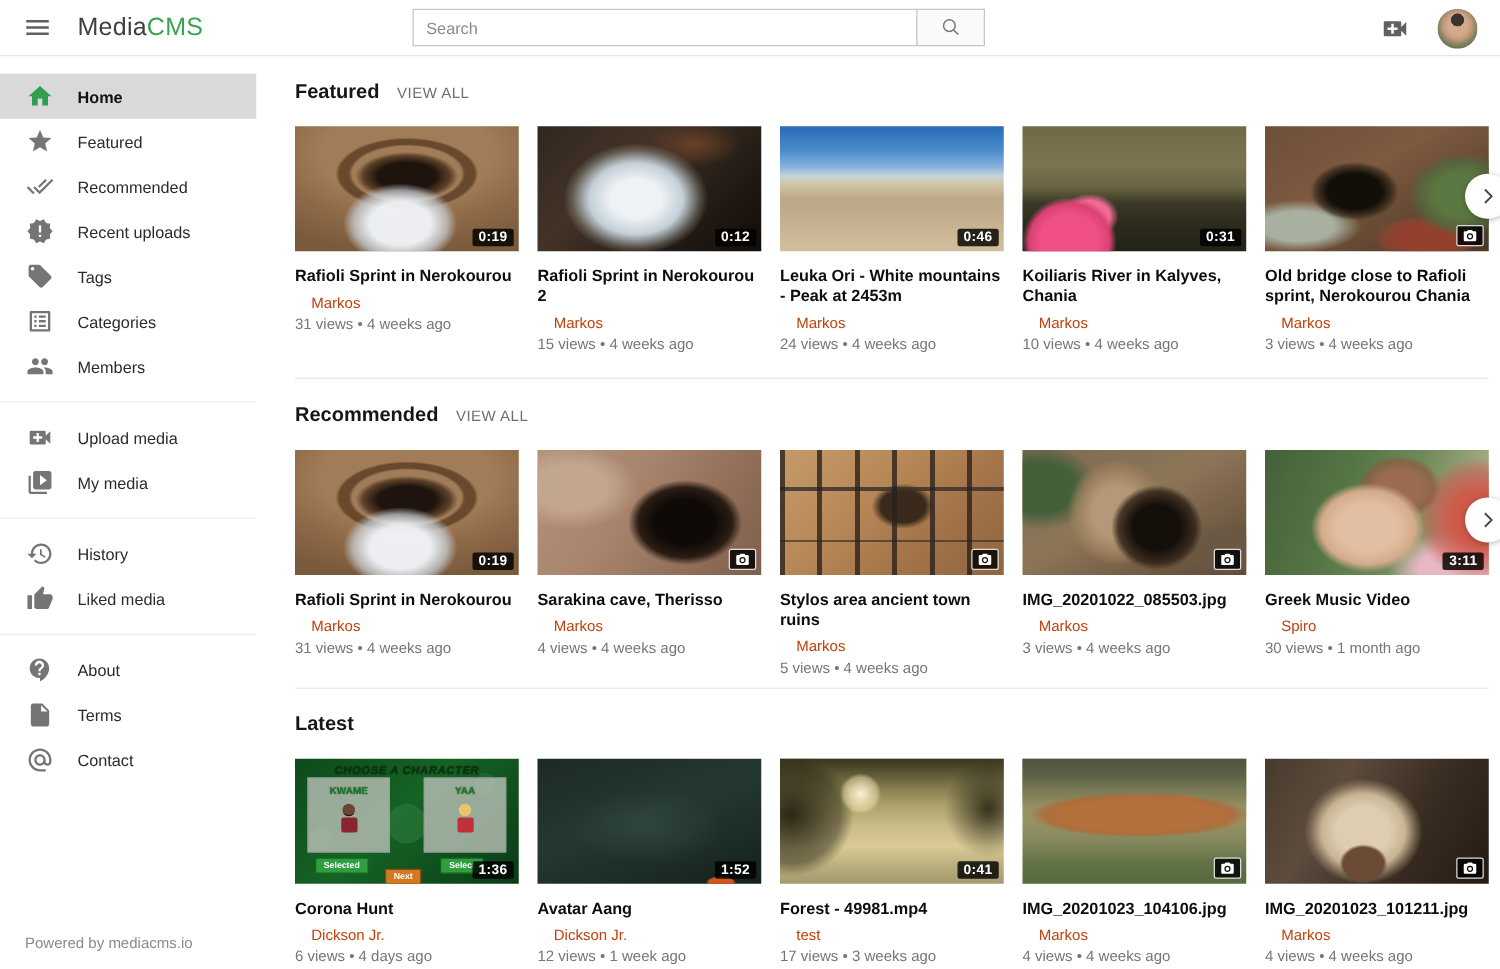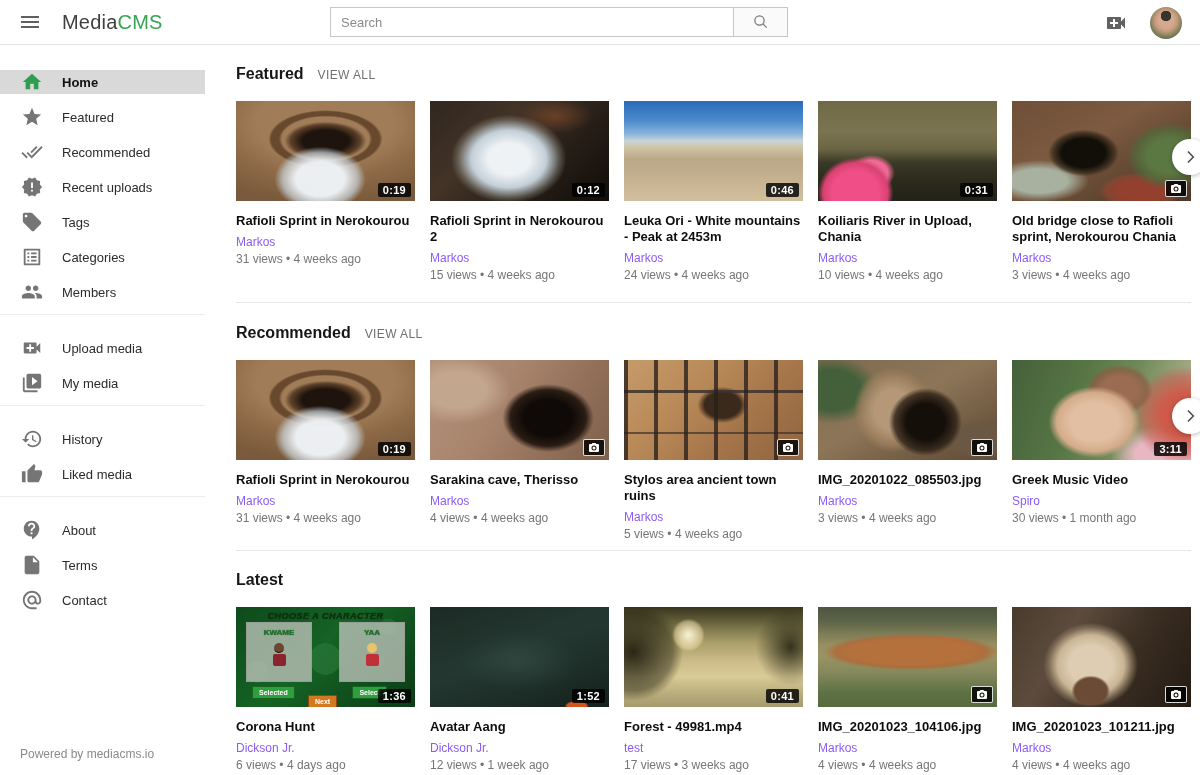--- a/index.html
+++ b/index.html
@@ -19,21 +19,21 @@
   .hdr-right { position:absolute; right:0; top:0; height:45px; display:flex; align-items:center; }
   .upload-btn { background:none; border:none; cursor:pointer; margin-right:22px; display:flex; }
   .avatar { width:32px; height:32px; border-radius:50%; margin-right:18px; cursor:pointer;
     background: radial-gradient(circle at 50% 28%, #3a3430 0 18%, transparent 19%),
       radial-gradient(circle at 50% 42%, #d4a98c 0 30%, #c59a7e 45%, #87845f 62%, #5a6a48 80%, #49583a 100%); }
   
   .shell { display:flex; height:730px; }
   .sidebar { width:205px; flex:none; background:#fff; padding-top:4px; display:flex; flex-direction:column; height:730px; }
   .sgroup { padding:10px 0; }
   .sdiv { border:none; border-top:1px solid #ececec; }
-  .sitem { display:flex; align-items:center; height:24px; padding-left:20px; cursor:pointer;margin-top:11px; }
+  .sitem { display:flex; align-items:center; height:36px; padding-left:20px; cursor:pointer; }
   .sitem .sicon { width:24px; height:24px; flex:none; display:flex; align-items:center; justify-content:center; }
   .sitem .slabel { margin-left:18px; font-size:13px; color:#2b2b2b; }
   .sitem.active { background:#d9d9d9; }
   .sitem.active .slabel { font-weight:700; color:#111; }
   .sicon svg { fill:#757575; }
   .sitem.active .sicon svg { fill:#2f9e4e; }
   .powered { margin-top:auto; padding:0 0 14px 20px; font-size:12px; color:#8a8a8a; }
   
   .main { flex:1; padding:20px 30px 0 31px; }
   .sec-head { display:flex; align-items:baseline; margin-bottom:19px; }
@@ -41,21 +41,21 @@
   .view-all { font-size:12px; color:#6f6f6f; letter-spacing:.4px; margin-left:14px; cursor:pointer; }
   .cardsrow { position:relative; display:flex; gap:15px; }
   .cards1 { height:183px; } .cards2 { height:172px; }
   .mdiv { border:none; border-top:1px solid #e7e7e7; margin:18px 0 21px 0; }
   .mdiv2 { margin-bottom:20px; }
   .card { width:179px; flex:none; cursor:pointer; }
   .thumb { position:relative; width:179px; height:100px; background:#888; overflow:hidden; }
   .dur { position:absolute; right:4px; bottom:4px; background:rgba(0,0,0,.82); color:#fff; font-size:11px; font-weight:700; padding:1px 5px; border-radius:2px; letter-spacing:.3px; }
   .pbadge { padding:2px 4px 1px; border:1px solid rgba(255,255,255,.85); display:flex; }
   .ctitle { margin-top:12px; font-size:13px; line-height:16px; font-weight:700; color:#0d0d0d; }
-  .cauthor { margin-top:6px; font-size:12px; color:#8b5cf6; }
+  .cauthor { margin-top:6px; font-size:12px; color:#c2410c;margin-left:13px; }
   .cmeta { margin-top:3px; font-size:12px; color:#767676; }
   .nextbtn { position:absolute; top:38px; right:-17px; width:36px; height:36px; border-radius:50%; background:#fff; border:none; box-shadow:0 1px 5px rgba(0,0,0,.28); display:flex; align-items:center; justify-content:center; cursor:pointer; z-index:3; }
   
   .t1 { background:
     radial-gradient(ellipse 30% 38% at 47% 78%, rgba(240,244,248,.96) 0 45%, rgba(205,218,228,.65) 70%, transparent 85%),
     radial-gradient(ellipse 42% 38% at 50% 38%, transparent 0 58%, rgba(90,60,35,.8) 62% 72%, transparent 76%),
     radial-gradient(ellipse 26% 22% at 50% 40%, #1f140d 0 50%, rgba(70,45,25,.75) 75%, transparent 88%),
     radial-gradient(ellipse 85% 80% at 50% 22%, #a07c58 0 45%, #8d6947 70%, #7a5a3c 100%); }
   .t2 { background:
     radial-gradient(ellipse 38% 52% at 44% 58%, #eef2f5 0 30%, #c3cfd8 55%, rgba(150,150,140,.4) 75%, transparent 85%),
@@ -324,21 +324,21 @@
               <span class="dur">0:46</span>
             </div>
           <div class="ctitle">Leuka Ori - White mountains - Peak at 2453m</div>
           <div class="cauthor">Markos</div>
           <div class="cmeta">24 views • 4 weeks ago</div>
         </div>
         <div class="card">
           <div class="thumb t4">
               <span class="dur">0:31</span>
             </div>
-          <div class="ctitle">Koiliaris River in Upload, Chania</div>
+          <div class="ctitle">Koiliaris River in Kalyves, Chania</div>
           <div class="cauthor">Markos</div>
           <div class="cmeta">10 views • 4 weeks ago</div>
         </div>
         <div class="card">
           <div class="thumb t5">
             <span class="dur pbadge">
                 <svg width="12" height="12" viewBox="0 0 24 24" fill="#fff" fill-rule="evenodd">
                   <path d="M9 2 7.17 4H4a2 2 0 0 0-2 2v12a2 2 0 0 0 2 2h16a2 2 0 0 0 2-2V6a2 2 0 0 0-2-2h-3.17L15 2H9zm3 5a5 5 0 1 1 0 10 5 5 0 0 1 0-10zm0 2a3 3 0 1 0 0 6 3 3 0 0 0 0-6z"></path>
                 </svg>
               </span>

